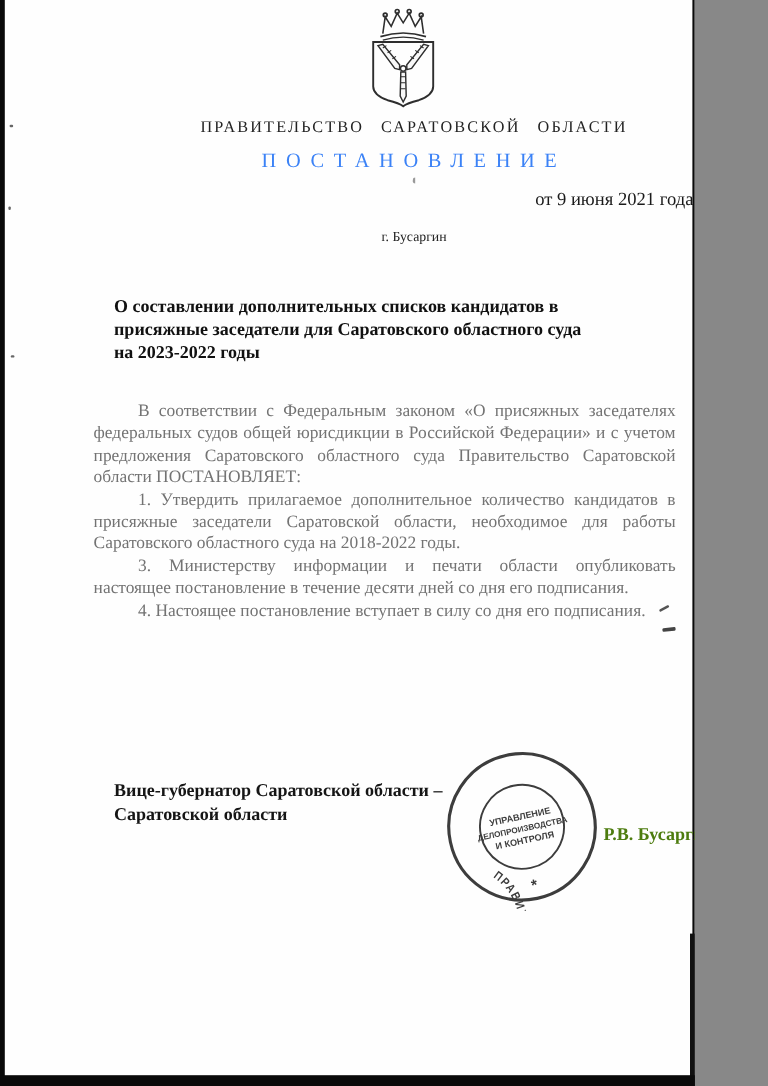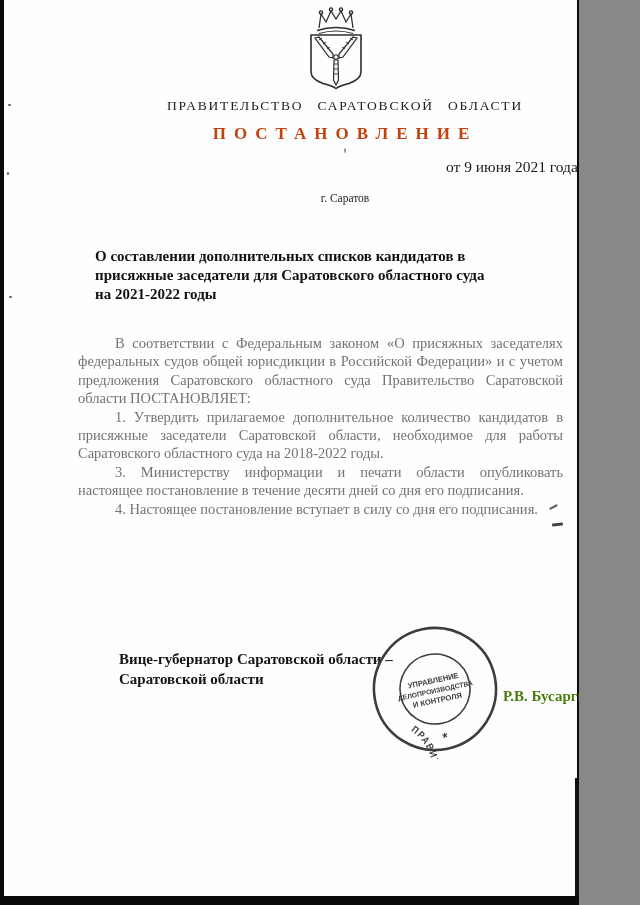--- a/index.html
+++ b/index.html
@@ -22,22 +22,22 @@
 
   
   .coat{position:absolute;left:298px;top:6px;}
   .org-name{
     position:absolute;left:50px;top:98px;width:590px;
     text-align:center;font-size:13.5px;letter-spacing:1.8px;word-spacing:9px;
     color:#222;
   }
   .doc-type{
     position:absolute;left:50px;top:124px;width:590px;
-    text-align:center;font-size:17px;font-weight:bold;letter-spacing:8px;
-    color:#c2410c;
+    text-align:center;font-size:17px;font-weight:normal;letter-spacing:8px;
+    color:#3b82f6;
   }
   .date-line{
     position:absolute;left:50px;top:158px;width:590px;
     text-align:right;font-size:15.5px;color:#1a1a1a;
   }
   .city{
     position:absolute;left:50px;top:192px;width:590px;
     text-align:center;font-size:11.5px;color:#222;
   }
 
@@ -51,21 +51,21 @@
   
   .doc-body{
     position:absolute;left:78px;top:334px;width:485px;
     font-size:14.5px;line-height:18.4px;text-align:justify;color:#737373;
   }
   .doc-body p{margin:0;text-indent:37px;}
 
   
   .sig-block{
     position:absolute;left:95px;top:650px;width:320px;
-    font-size:15px;font-weight:bold;line-height:19.5px;color:#151515;margin-left:24px;
+    font-size:15px;font-weight:bold;line-height:19.5px;color:#151515;
   }
   .sig-name{
     position:absolute;left:503px;top:688px;
     font-size:15px;font-weight:bold;color:#4d7c0f;white-space:nowrap;
   }
 
   .stamp{position:absolute;left:365px;top:619px;}
 </style>
 </head>
 <body>
@@ -106,23 +106,23 @@
 
       <path d="M36,54 L40,54 L40.5,74 L38,79 L35.5,74 Z" fill="#f8f8f8" stroke-width="1.2"></path>
       <path d="M36,58 L40,58 M36,63 L40,63 M36,68 L40,68" stroke-width="0.9"></path>
       <circle cx="38" cy="51" r="2.2" stroke-width="1.1"></circle>
     </g>
   </svg>
 
   <div class="org-name">ПРАВИТЕЛЬСТВО САРАТОВСКОЙ ОБЛАСТИ</div>
   <div class="doc-type">ПОСТАНОВЛЕНИЕ</div>
   <div class="date-line">от 9 июня 2021 года № 444-П</div>
-  <div class="city">г. Саратов</div>
+  <div class="city">г. Бусаргин</div>
 
-  <div class="doc-title">О составлении дополнительных списков кандидатов в присяжные заседатели для Саратовского областного суда на 2021-2022 годы</div>
+  <div class="doc-title">О составлении дополнительных списков кандидатов в присяжные заседатели для Саратовского областного суда на 2023-2022 годы</div>
 
   <div class="doc-body">
     <p>В соответствии с Федеральным законом «О присяжных заседателях федеральных судов общей юрисдикции в Российской Федерации» и с учетом предложения Саратовского областного суда Правительство Саратовской области ПОСТАНОВЛЯЕТ:</p>
     <p>1. Утвердить прилагаемое дополнительное количество кандидатов в присяжные заседатели Саратовской области, необходимое для работы Саратовского областного суда на 2018-2022 годы.</p>
     <p>3. Министерству информации и печати области опубликовать настоящее постановление в течение десяти дней со дня его подписания.</p>
     <p>4. Настоящее постановление вступает в силу со дня его подписания.</p>
   </div>
 
   <div class="sig-block">
     <div>Вице-губернатор Саратовской области –</div>

